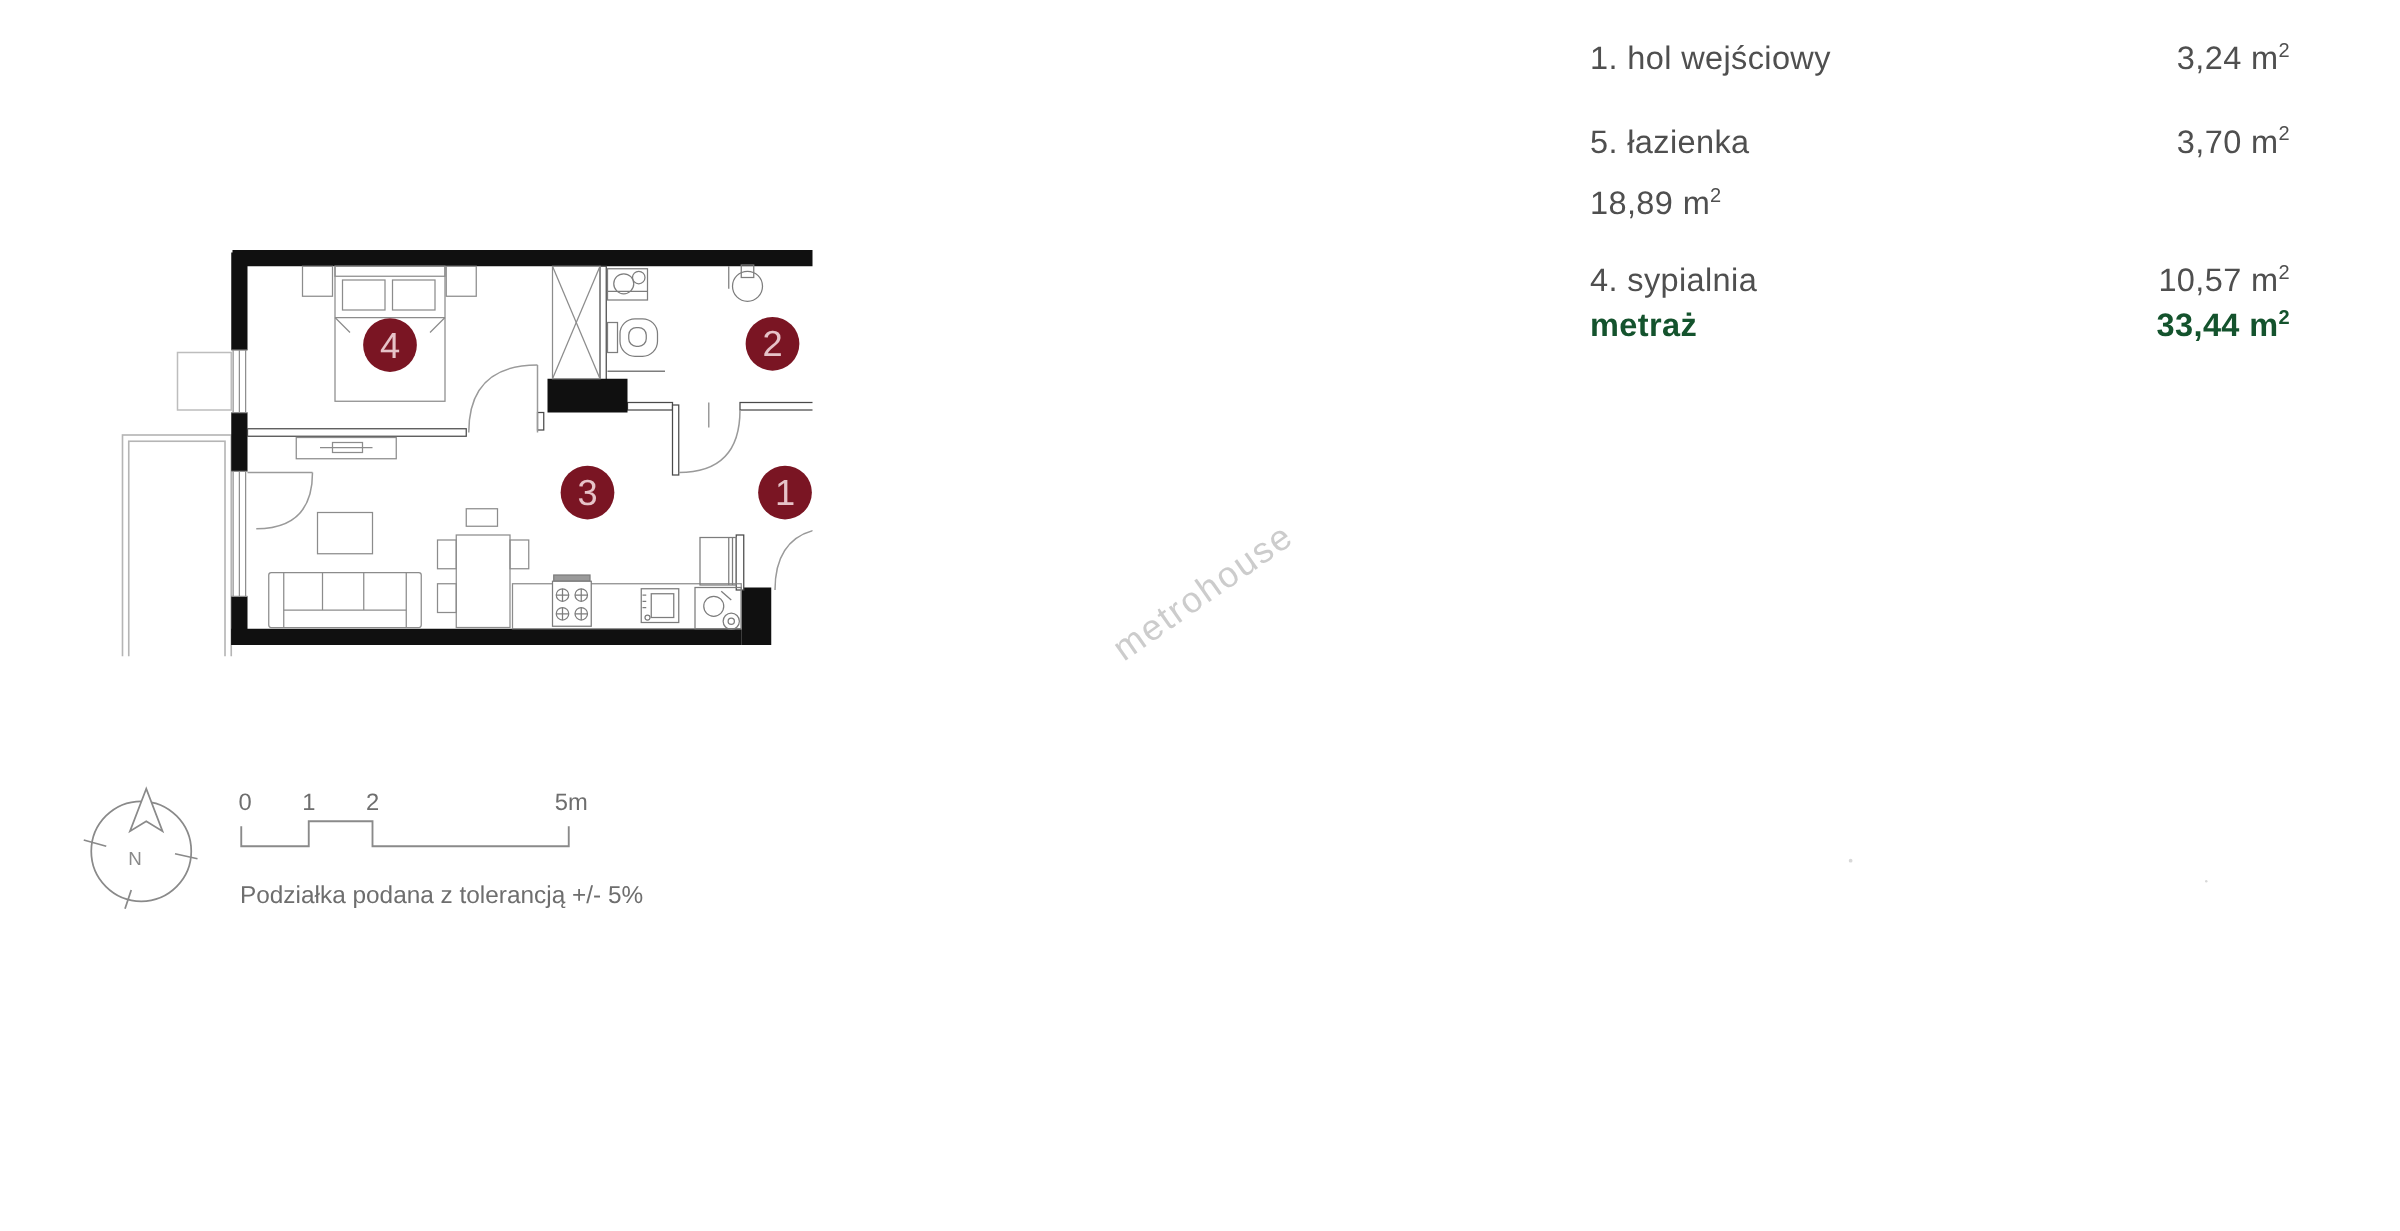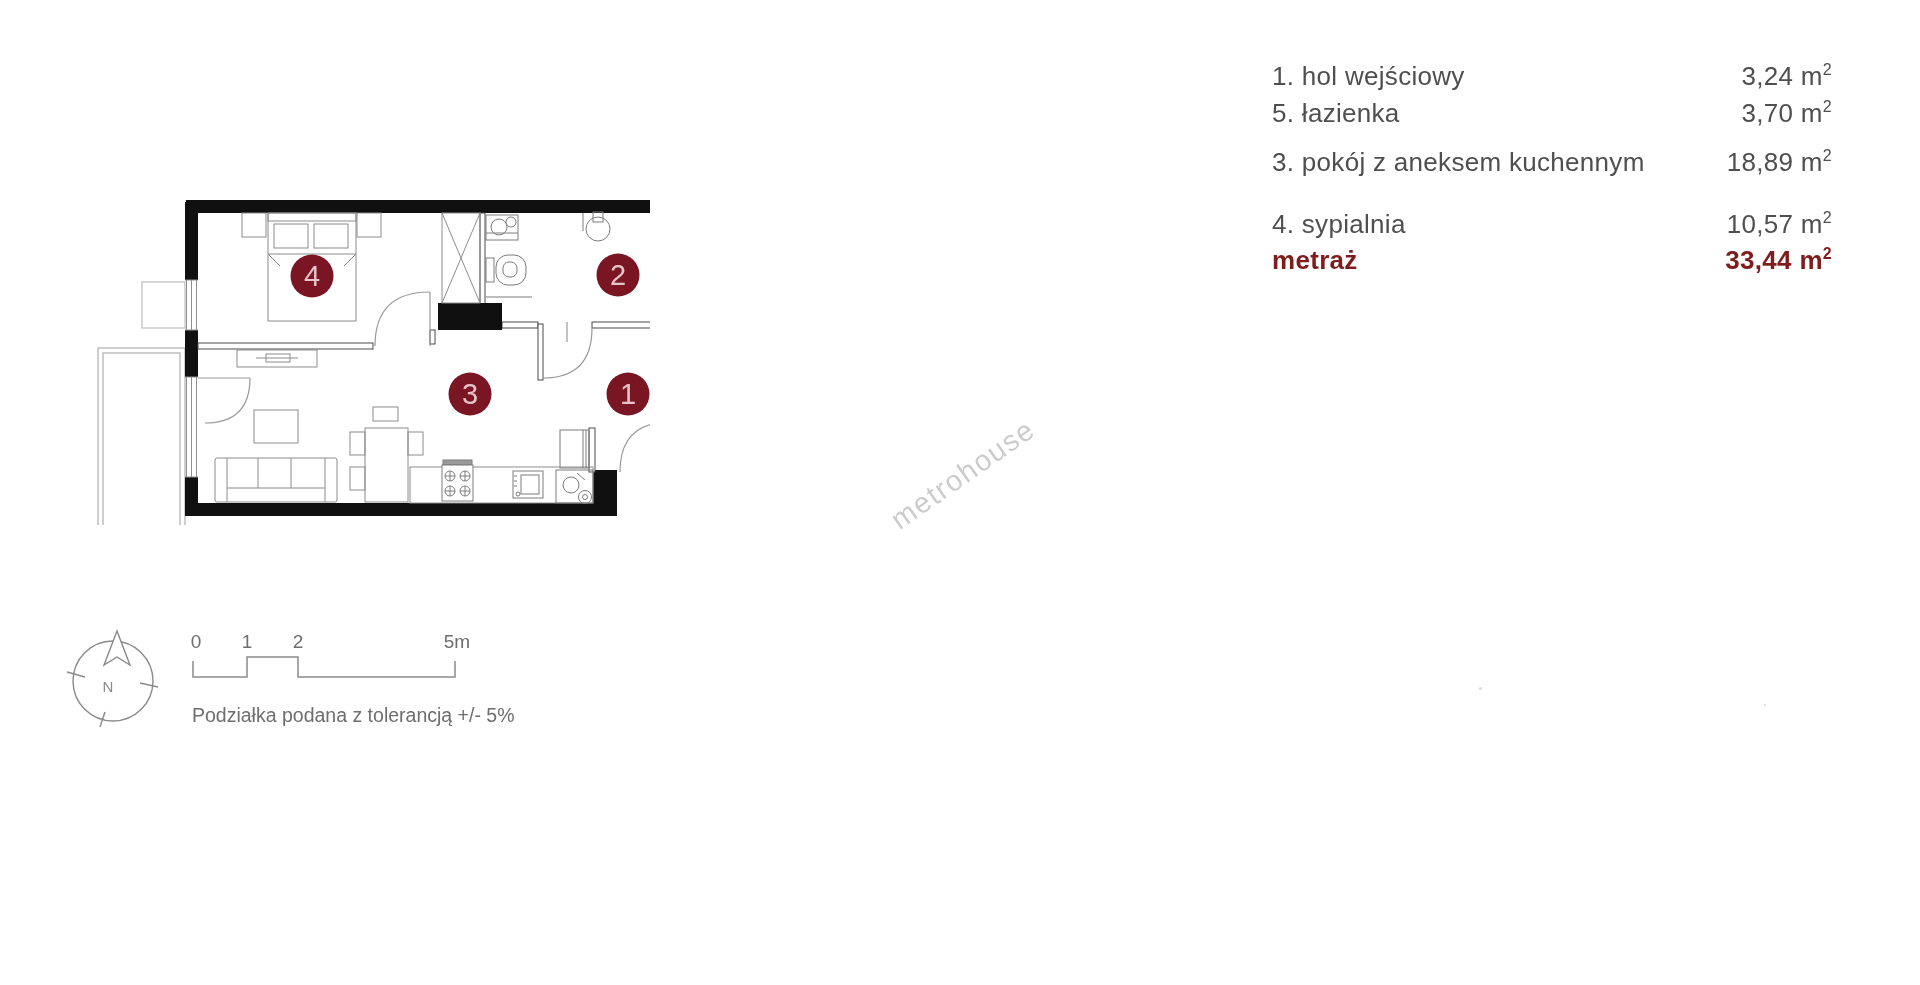--- a/index.html
+++ b/index.html
@@ -6,21 +6,21 @@
     font-family:"Liberation Sans", sans-serif;}
   #stage{position:relative;width:1920px;height:985px;background:#ffffff;}
 
   
   .legend{position:absolute;left:1272px;top:0;width:560px;}
   .legend-row{position:absolute;left:0;width:560px;height:36px;display:flex;
     justify-content:space-between;align-items:center;
     font-size:26px;color:#4f4f4f;letter-spacing:.3px;}
   .legend-row .val{white-space:nowrap;}
   .legend-row sup{font-size:16px;line-height:0;}
-  .legend-row.total{font-weight:bold;color:#7f1d1d;}
+  .legend-row.total{font-weight:bold;color:#14532d;}
 
   
   .watermark{position:absolute;left:868px;top:458px;width:190px;text-align:center;
     transform:rotate(-35deg);transform-origin:center center;
     font-size:29px;color:#c7c7c7;letter-spacing:1.5px;opacity:.9;}
 
   
   .speck{position:absolute;border-radius:50%;background:#d8d8d8;}
 
   svg text{font-family:"Liberation Sans", sans-serif;}
@@ -219,30 +219,29 @@
       <circle cx="470" cy="394" r="21.5" fill="#7a1523"></circle>
       <text x="470" y="404" text-anchor="middle" font-size="29" fill="#e6c3c8">3</text>
     </g>
     <g>
       <circle cx="312" cy="276" r="21.5" fill="#7a1523"></circle>
       <text x="312" y="286" text-anchor="middle" font-size="29" fill="#e6c3c8">4</text>
     </g>
   </svg>
 
   <div class="legend">
-    <div class="legend-row" style="top:58px">
+    <div class="legend-row" style="top:28px">
       <span>1. hol wejściowy</span>
       <span class="val"><span>3,24</span>&nbsp;<span>m</span><sup>2</sup></span>
     </div>
     <div class="legend-row" style="top:95px">
       <span>5. łazienka</span>
       <span class="val"><span>3,70</span>&nbsp;<span>m</span><sup>2</sup></span>
     </div>
     <div class="legend-row" style="top:144px">
-      <span>3. pokój z aneksem kuchennym</span>
       <span class="val"><span>18,89</span>&nbsp;<span>m</span><sup>2</sup></span>
     </div>
     <div class="legend-row" style="top:206px">
       <span>4. sypialnia</span>
       <span class="val"><span>10,57</span>&nbsp;<span>m</span><sup>2</sup></span>
     </div>
     <div class="legend-row total" style="top:242px">
       <span>metraż</span>
       <span class="val"><span>33,44</span>&nbsp;<span>m</span><sup>2</sup></span>
     </div>

